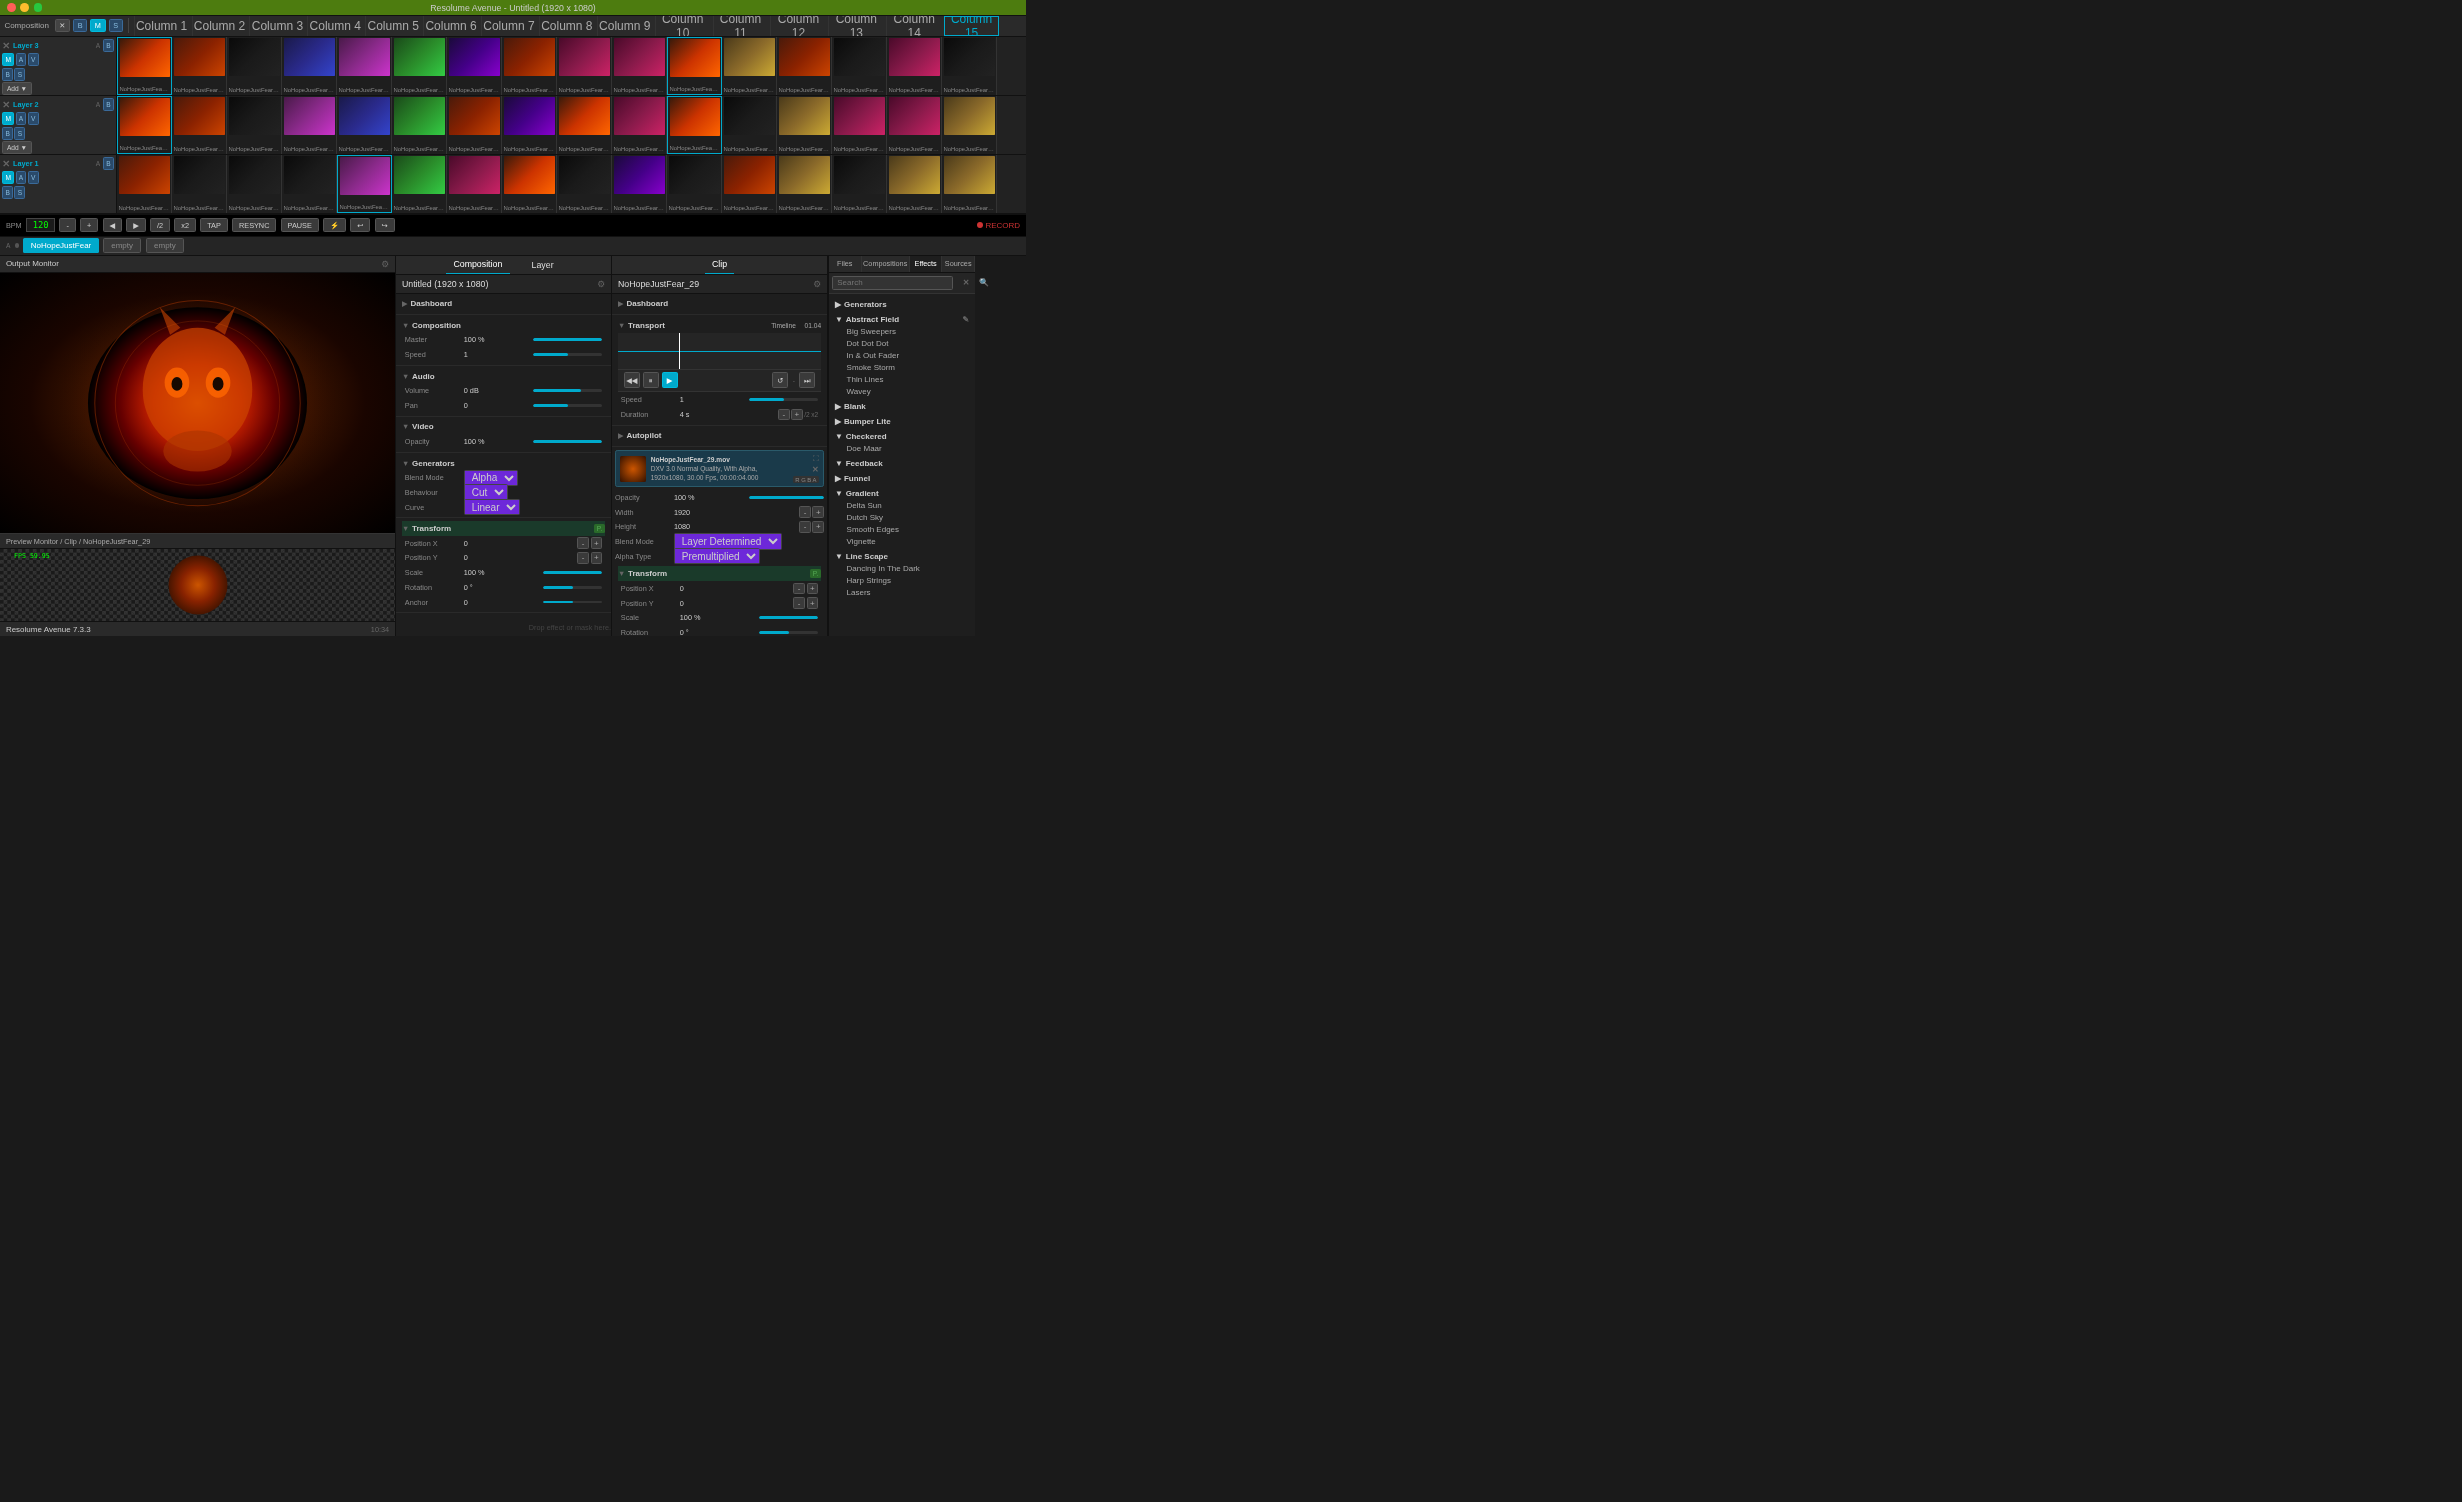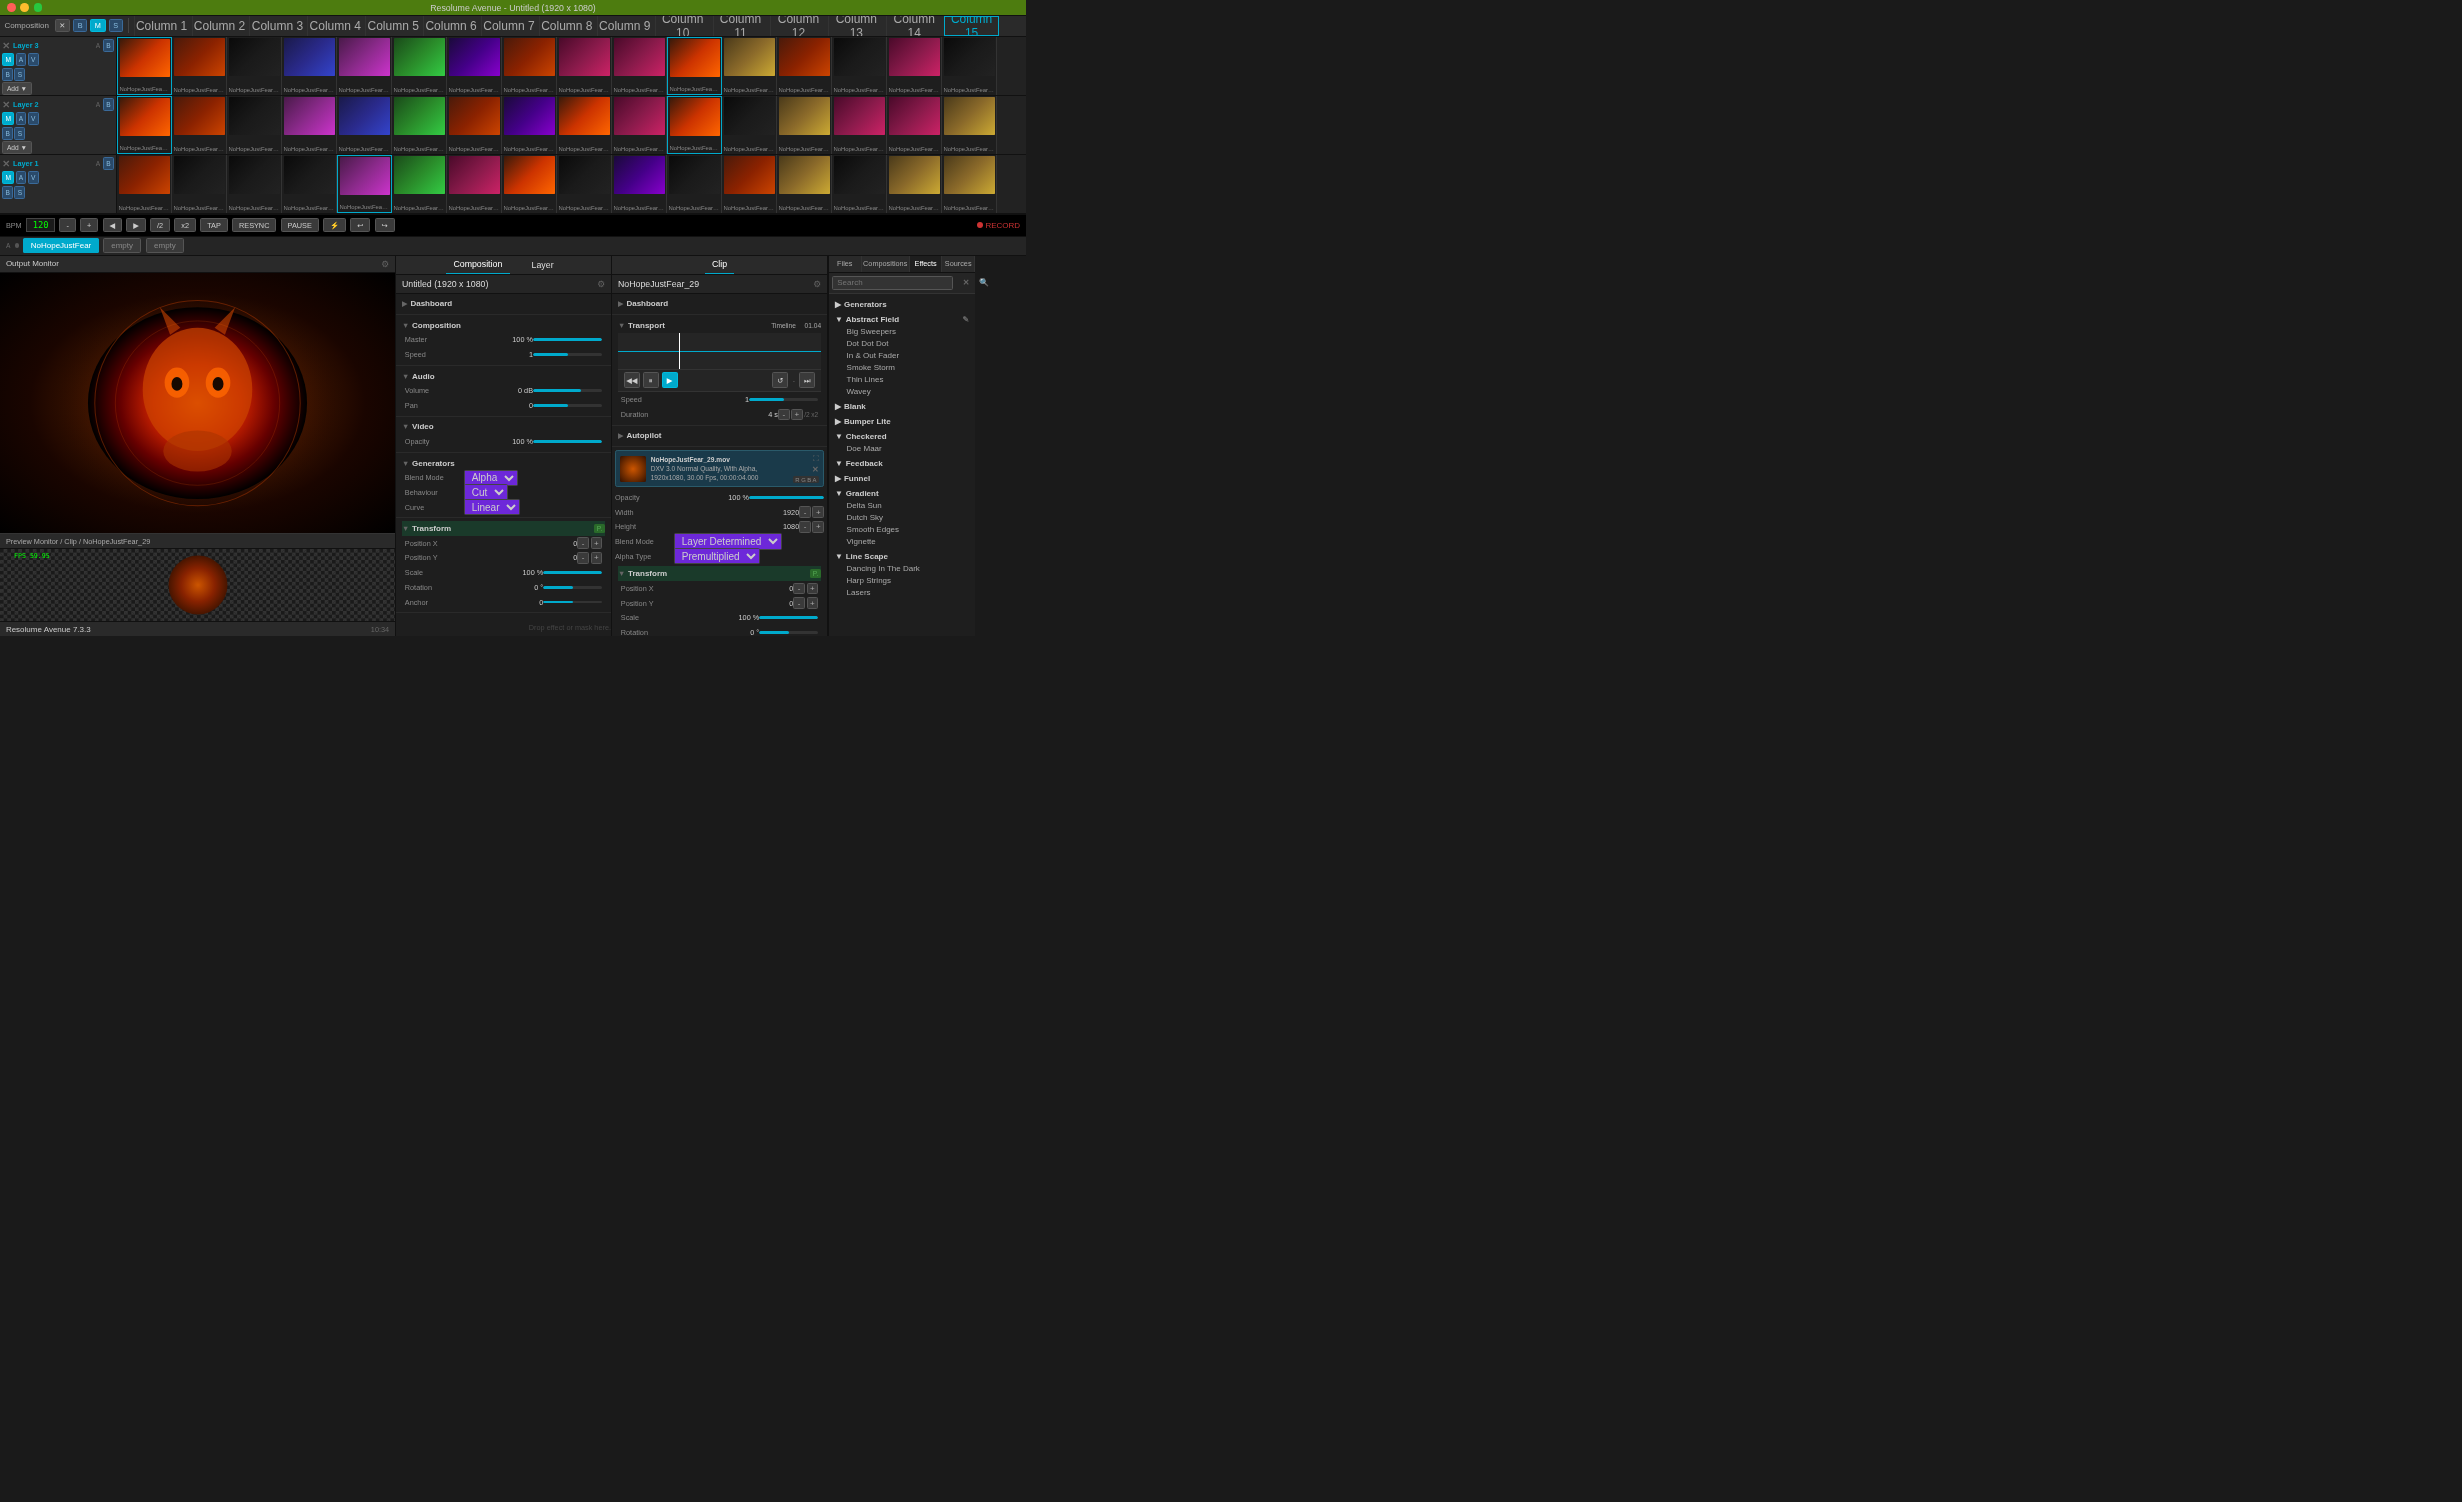--- a/index.html
+++ b/index.html
@@ -440,21 +440,20 @@
     }
     .param-label {
       color: #888;
       width: 59px;
       font-size: 7.3px;
     }
     .param-value {
       color: #ccc;
       font-size: 7.3px;
       flex: 1;
-      text-align: right;
     }
     .param-slider {
       height: 2.9px;
       background: #333;
       border-radius: 1.5px;
       flex: 1;
       position: relative;
       overflow: hidden;
     }
     .param-slider-fill {

